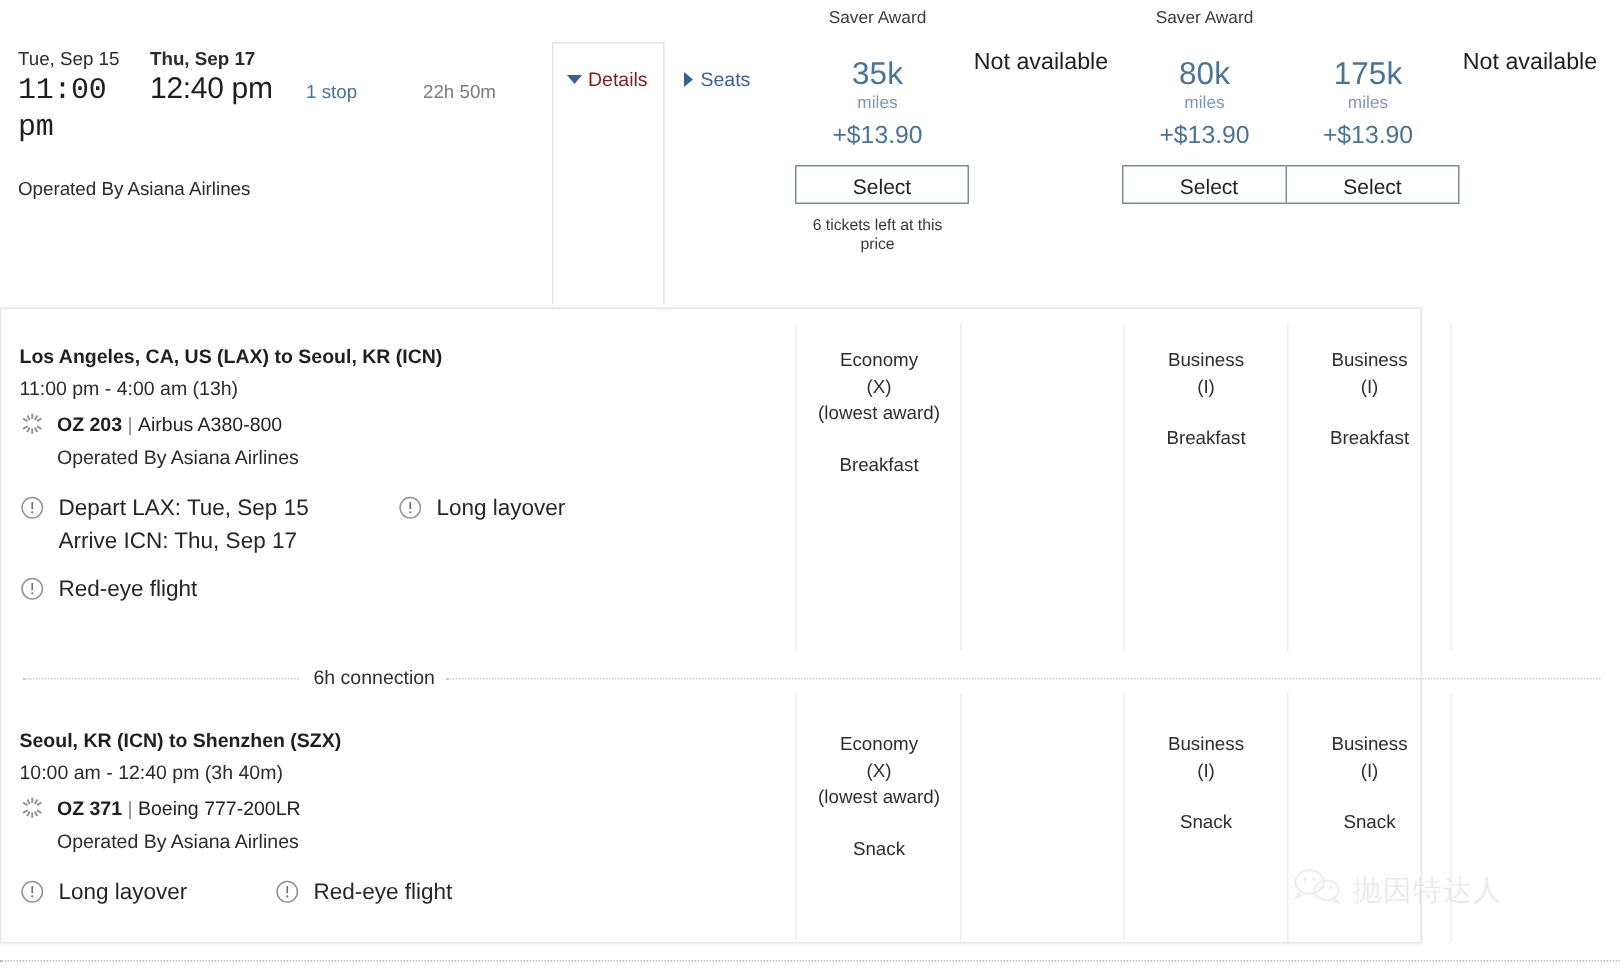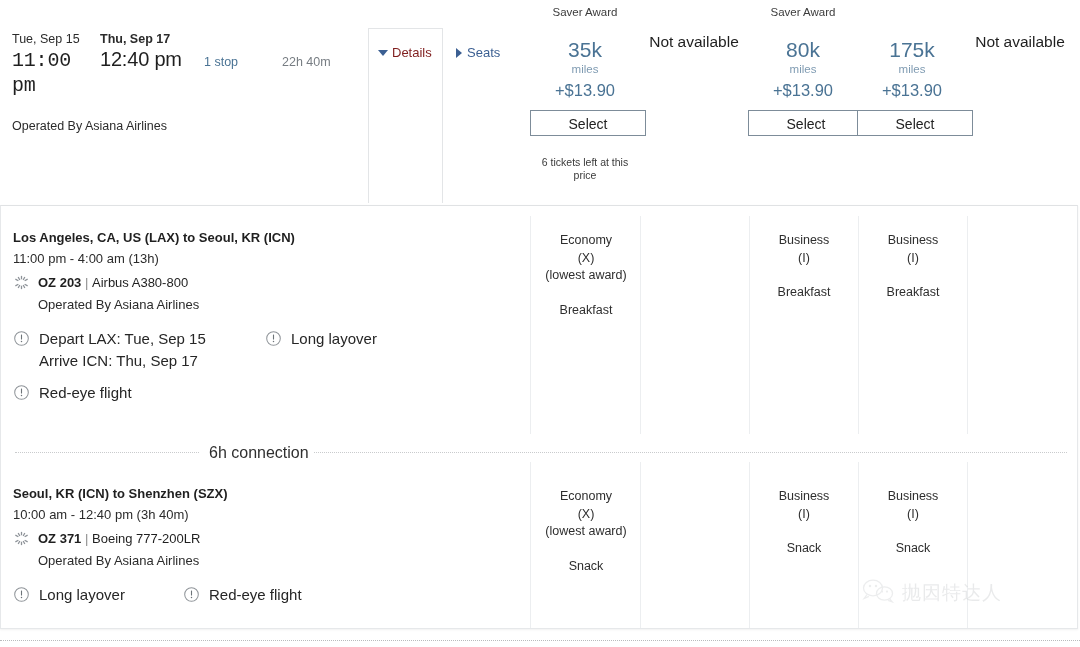--- a/index.html
+++ b/index.html
@@ -159,39 +159,39 @@
     background: #ffffff;
     font-size: 14px;
     color: #222;
     text-align: center;
     cursor: pointer;
     box-sizing: border-box;
   }
   .tickets-left {
     font-size: 10.5px;
     color: #3a3a3a;
-    margin-top: 20px;
+    margin-top: 8px;
     line-height: 13px;
     padding: 0 8px;
   }
   .not-avail {
     position: absolute;
     top: 33px;
     font-size: 15.5px;
     color: #1f1f1f;
     text-align: center;
     width: 160px;
   }
 
   
   .details-panel {
     position: absolute;
     left: 0px;
     top: 205px;
-    width: 1078px;
+    width: 948px;
     height: 424px;
     border: 1px solid #e6e8ea;
     border-top: 1px solid #e0e2e4;
     background: #ffffff;
     box-sizing: border-box;
     box-shadow: 0 1px 2px rgba(0,0,0,0.06);
   }
 
   .seg {
     position: relative;
@@ -284,21 +284,21 @@
     top: 8px;
     height: 0;
     border-top: 1px dotted #c9cbcd;
   }
   .conn-sep .dash.l { left: 14px; right: auto; width: 184px; }
   .conn-sep .dash.r { left: 296px; width: 770px; }
   .conn-label {
     position: absolute;
     left: 204px;
     top: 0px;
-    font-size: 16px;
+    font-size: 13px;
     color: #2f2f2f;
     background: #ffffff;
     padding: 0 4px;
   }
 
   .bottom-dash {
     position: absolute;
     left: 0;
     top: 640px;
     width: 1080px;
@@ -330,21 +330,21 @@
 
   <div class="itin-block">
     <div class="dates-line">
       <div class="date-lbl d1">Tue, Sep 15</div>
       <div class="date-lbl d2">Thu, Sep 17</div>
     </div>
     <div class="times-line">
       <div class="time-val t1">11:00 pm</div>
       <div class="time-val t2">12:40 pm</div>
       <div class="stops">1 stop</div>
-      <div class="duration">22h 40m</div>
+      <div class="duration">22h 50m</div>
     </div>
     <div class="operated-top">Operated By Asiana Airlines</div>
   </div>
 
   <div class="details-tab"></div>
 
   <div class="details-link">
     <span class="tri-down"></span>
     <span>Details</span>
   </div>

